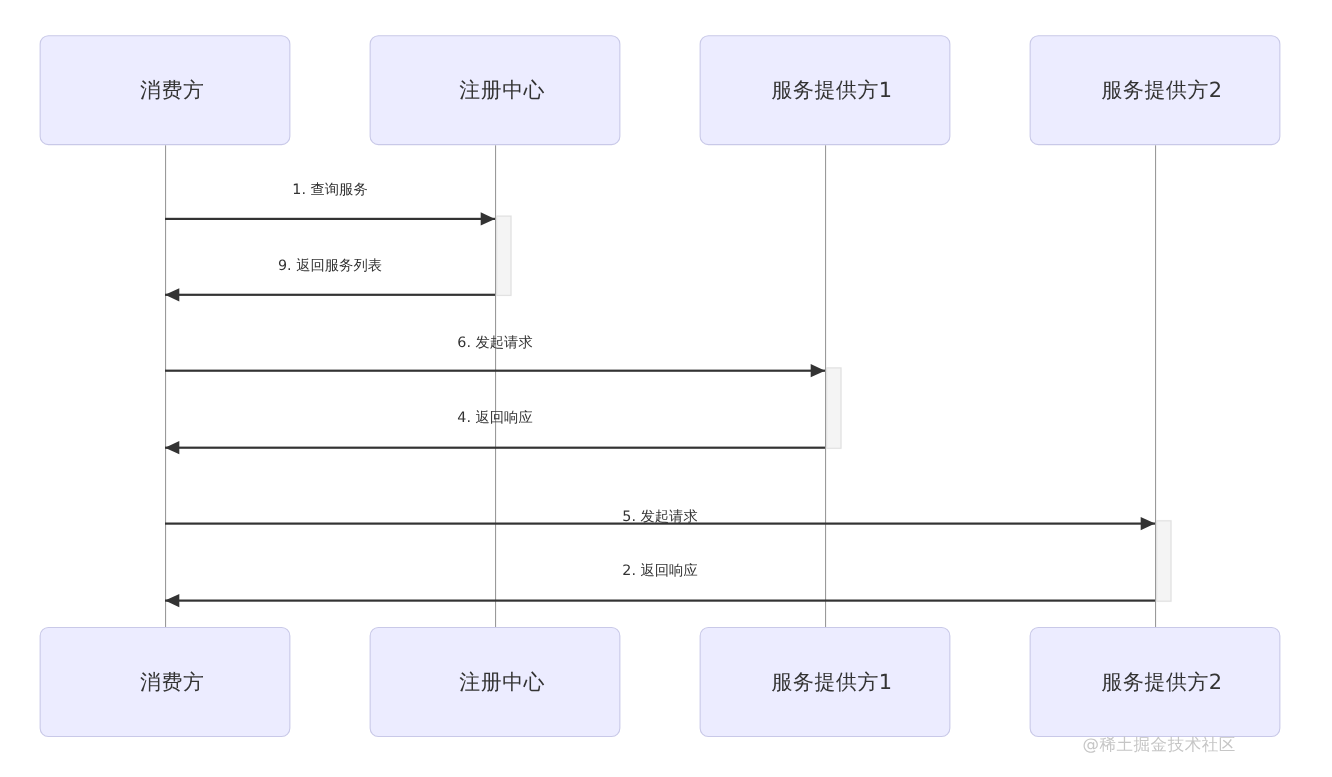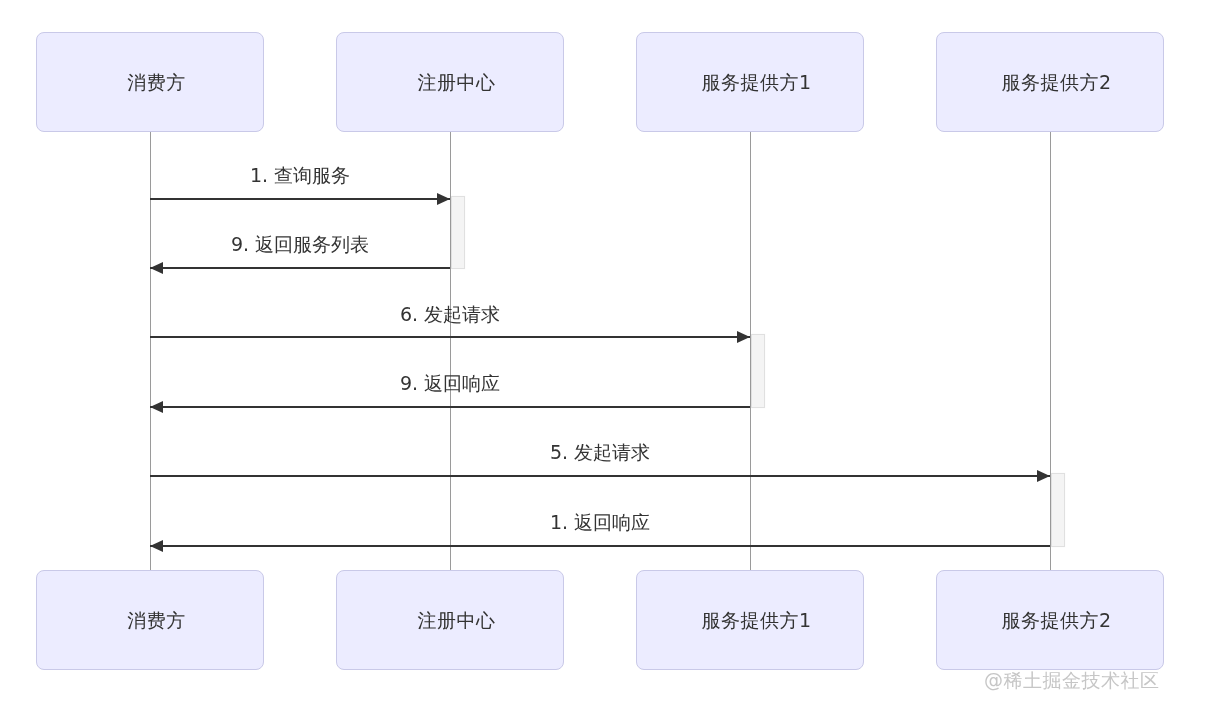--- a/index.html
+++ b/index.html
@@ -63,29 +63,29 @@
     border-bottom: 6px solid transparent;
   }
   .msg-arrow.right {
     border-left: 13px solid #333333;
   }
   .msg-arrow.left {
     border-right: 13px solid #333333;
   }
   .msg-label {
     position: absolute;
-    font-size: 19px;
+    font-size: 13px;
     color: #333333;
     white-space: nowrap;
     transform: translateX(-50%);
     line-height: 1;
   }
   .watermark {
     position: absolute;
-    font-size: 19px;
+    font-size: 15px;
     color: #C6C6C6;
     white-space: nowrap;
     letter-spacing: 0.5px;
   }
 </style>
 </head>
 <body>
 
 <div id="diagram">
     <div class="lifeline" style="left: 150px; top: 132px; height: 438px;"></div>
@@ -123,21 +123,21 @@
     <div class="msg-arrow right" style="top: 193px; left: 437px;"></div>
     <div class="msg-label" style="left: 300px; top: 166px;">1. 查询服务</div>
     <div class="msg-line" style="left: 150px; top: 267px; width: 300px;"></div>
     <div class="msg-arrow left" style="top: 262px; left: 150px;"></div>
     <div class="msg-label" style="left: 300px; top: 235px;">9. 返回服务列表</div>
     <div class="msg-line" style="left: 150px; top: 336px; width: 600px;"></div>
     <div class="msg-arrow right" style="top: 331px; left: 737px;"></div>
     <div class="msg-label" style="left: 450px; top: 305px;">6. 发起请求</div>
     <div class="msg-line" style="left: 150px; top: 406px; width: 600px;"></div>
     <div class="msg-arrow left" style="top: 401px; left: 150px;"></div>
-    <div class="msg-label" style="left: 450px; top: 374px;">9. 返回响应</div>
+    <div class="msg-label" style="left: 450px; top: 374px;">4. 返回响应</div>
     <div class="msg-line" style="left: 150px; top: 475px; width: 900px;"></div>
     <div class="msg-arrow right" style="top: 470px; left: 1037px;"></div>
-    <div class="msg-label" style="left: 600px; top: 443px;">5. 发起请求</div>
+    <div class="msg-label" style="left: 600px; top: 464px;">5. 发起请求</div>
     <div class="msg-line" style="left: 150px; top: 545px; width: 900px;"></div>
     <div class="msg-arrow left" style="top: 540px; left: 150px;"></div>
-    <div class="msg-label" style="left: 600px; top: 513px;">1. 返回响应</div>
+    <div class="msg-label" style="left: 600px; top: 513px;">2. 返回响应</div>
     <div class="watermark" style="left: 984px; top: 668px;">@稀土掘金技术社区</div>
   </div>
 
 </body></html>

